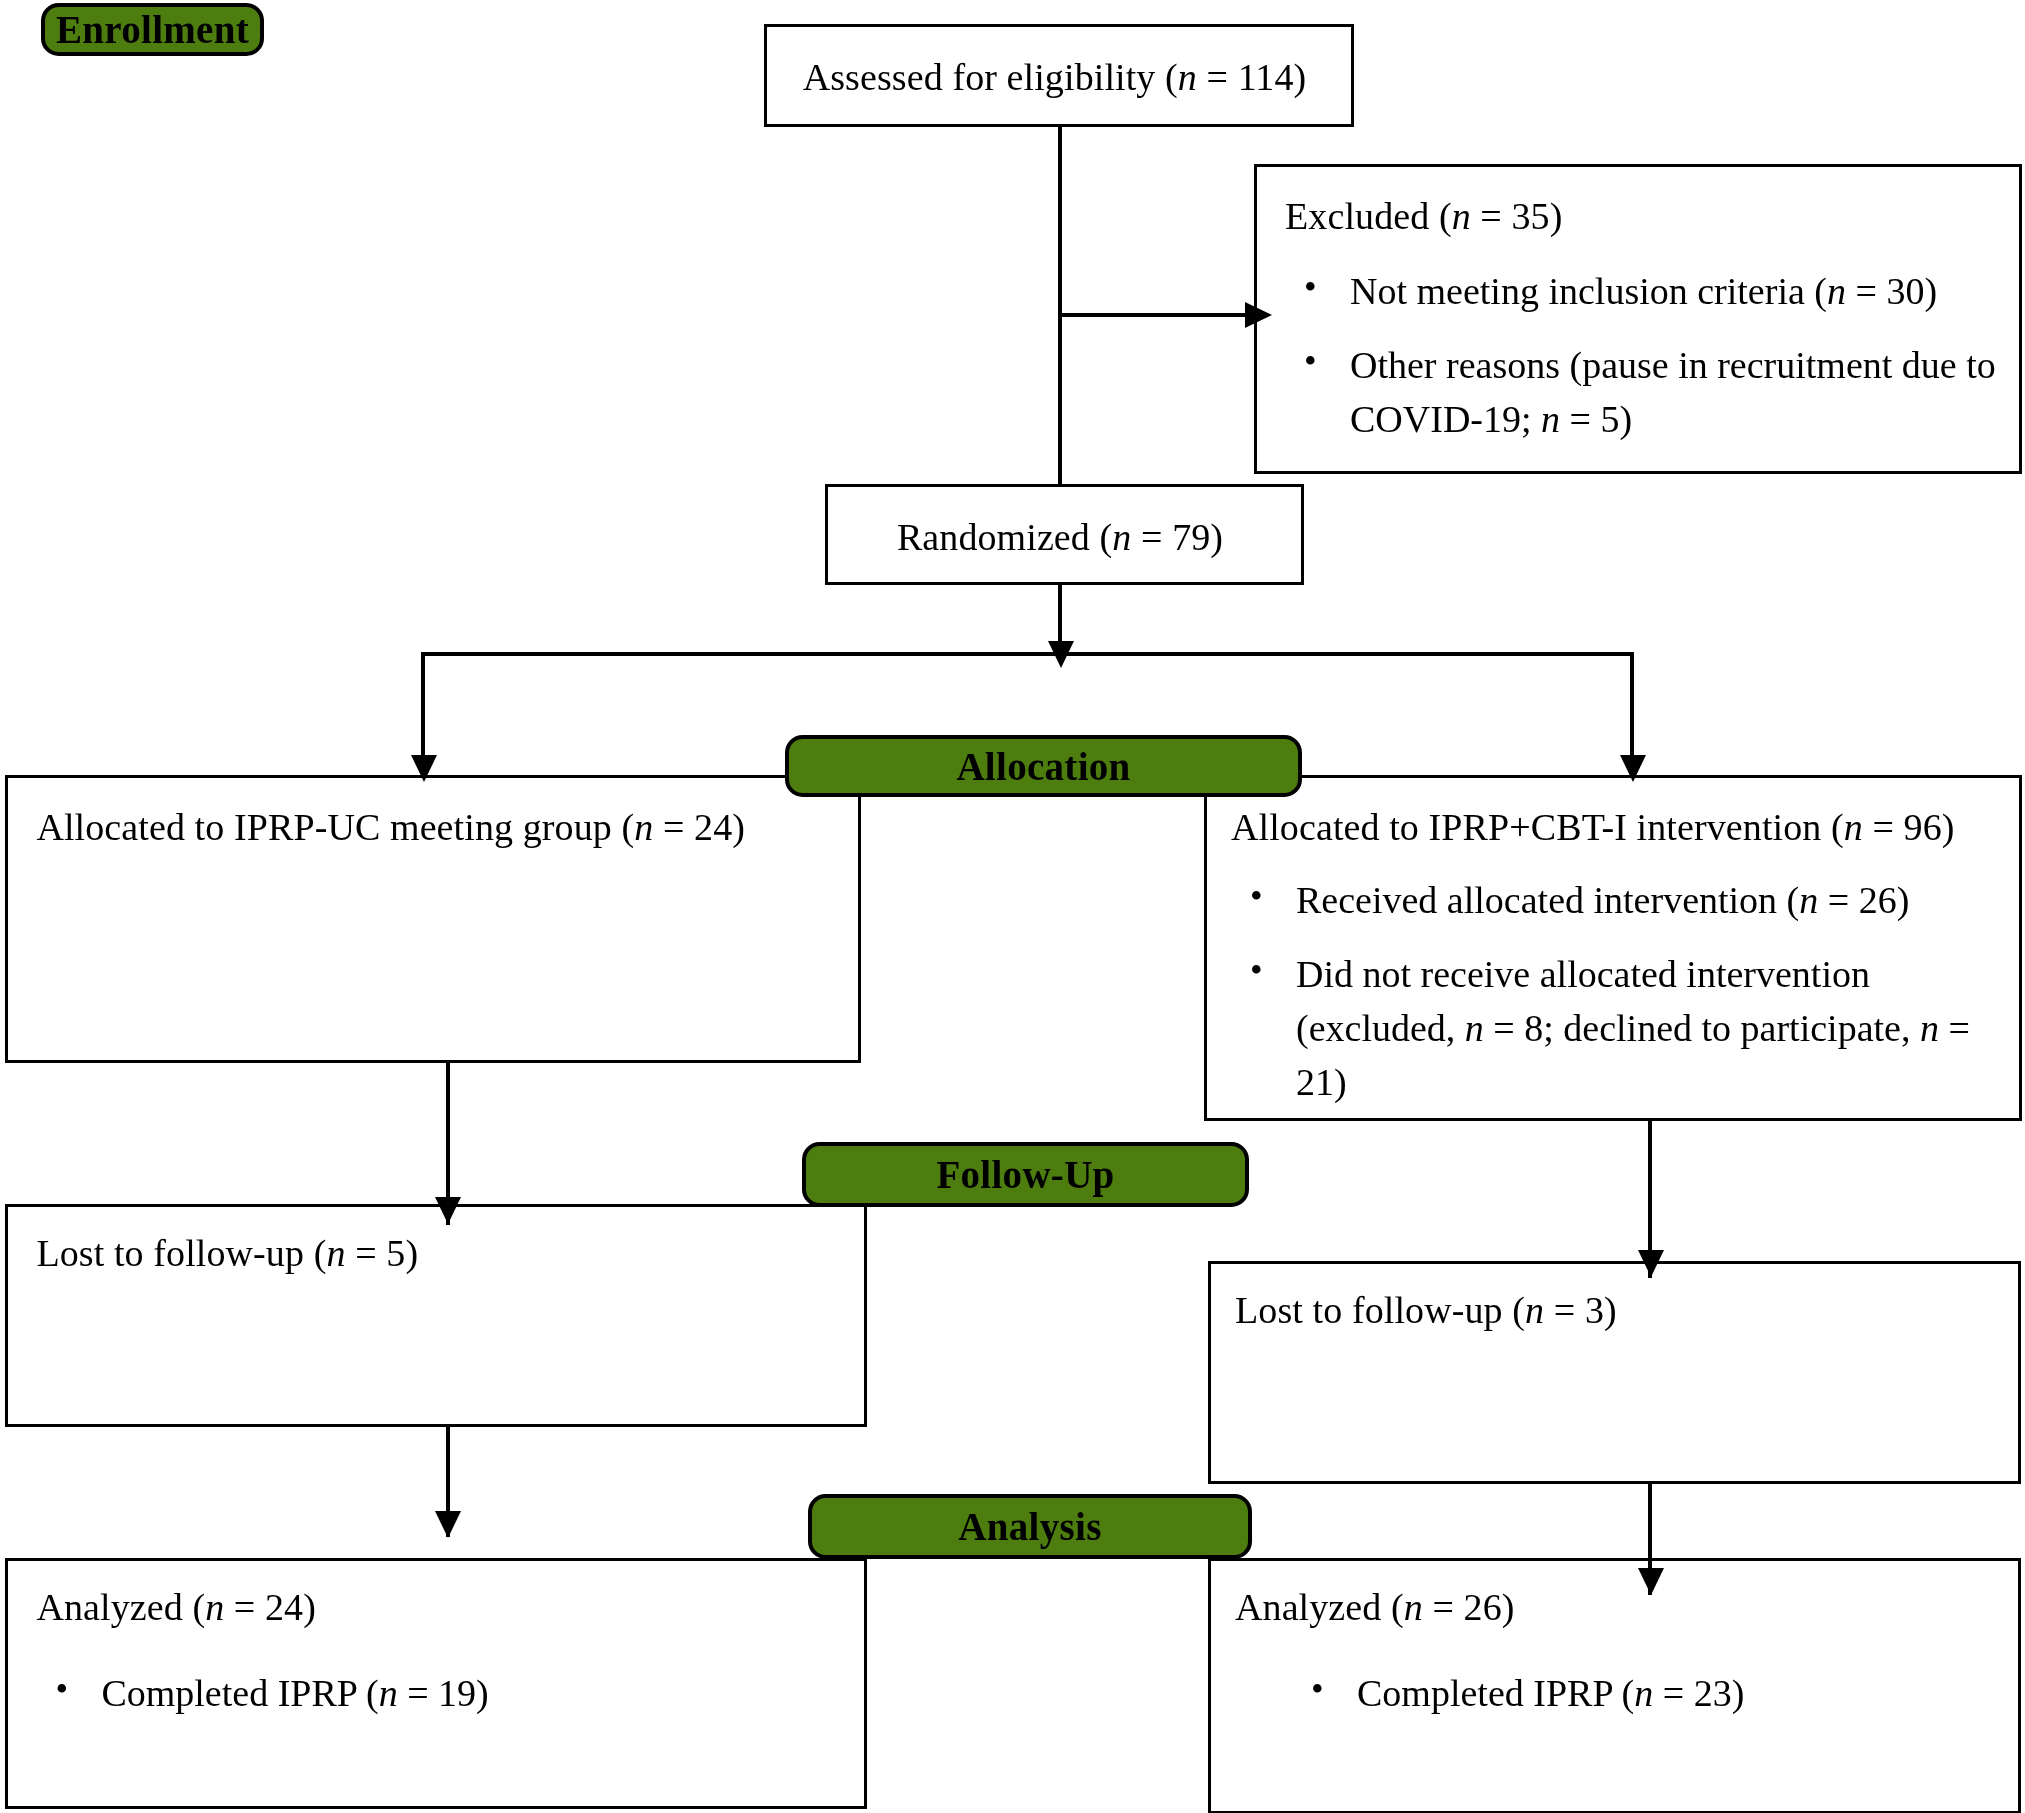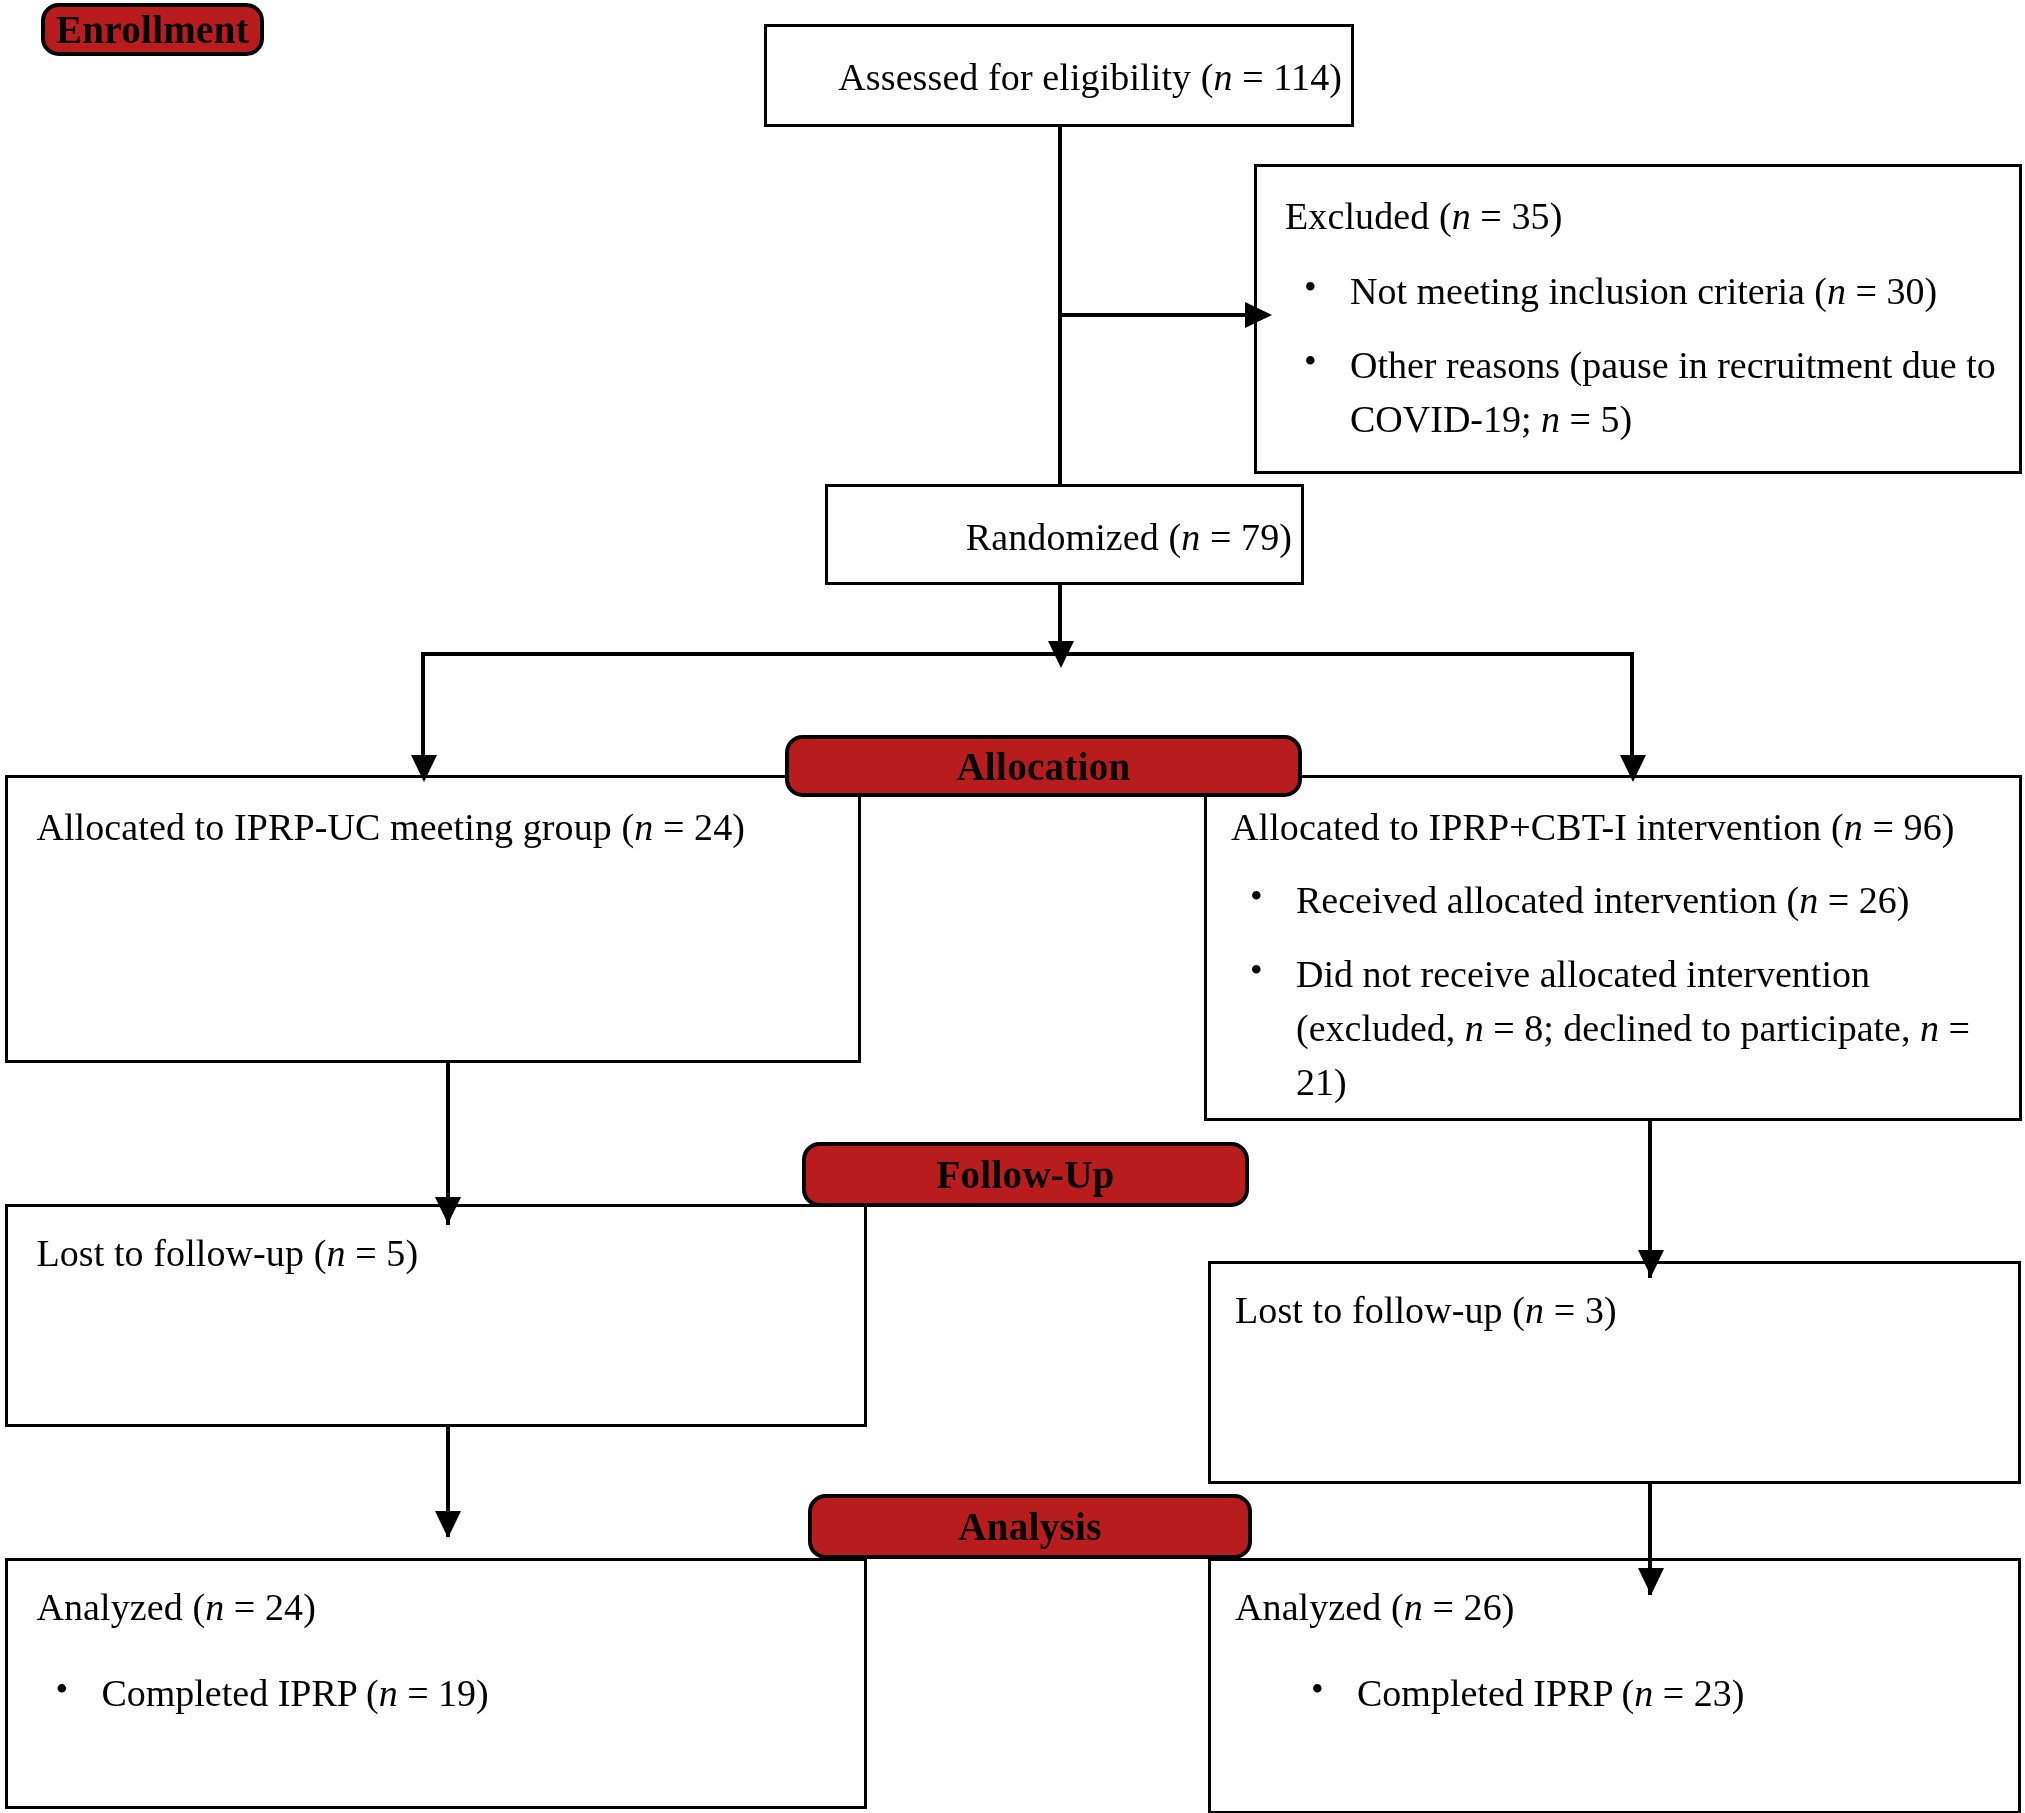--- a/index.html
+++ b/index.html
@@ -27,28 +27,28 @@
   .node .txt {
     position: absolute;
     left: 28px;
     right: 20px;
     font-size: 38px;
     line-height: 1.42;
     letter-spacing: 0.1px;
   }
   .node .txt.center {
     left: 0; right: 9px;
-    text-align: right;
+    text-align: center;
   }
 
   
   .pill {
     position: absolute;
     box-sizing: border-box;
-    background: #b91c1c;
+    background: #4d7c0f;
     border: 4px solid #000000;
     border-radius: 17.6px;
     display: flex;
     align-items: center;
     justify-content: center;
     font-weight: bold;
     font-size: 39px;
     letter-spacing: 0.3px;
     z-index: 40;
     color: #000000;

